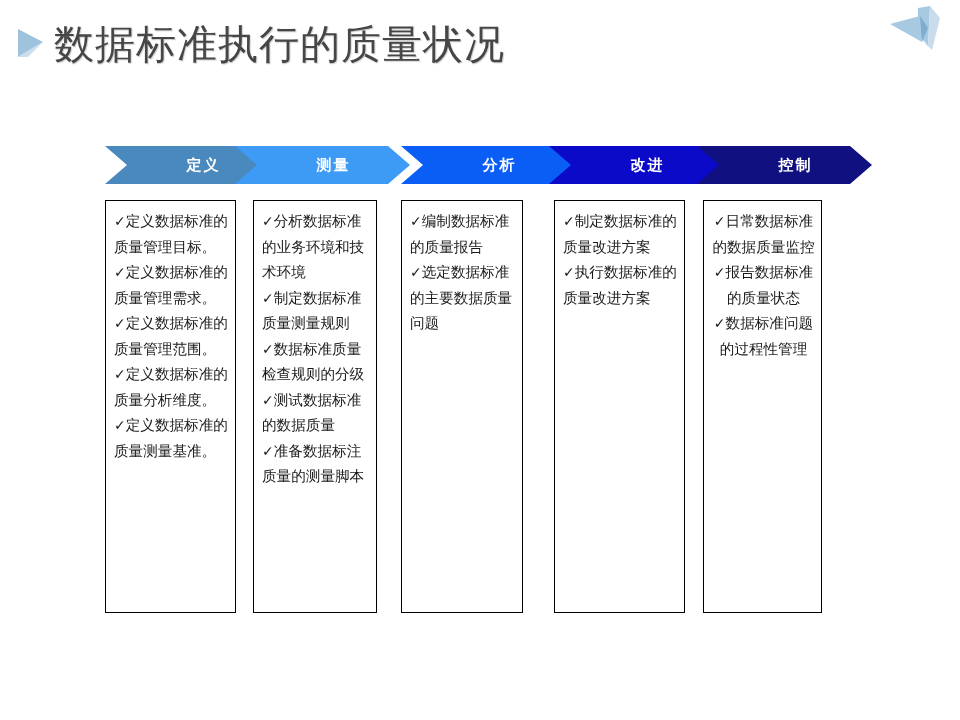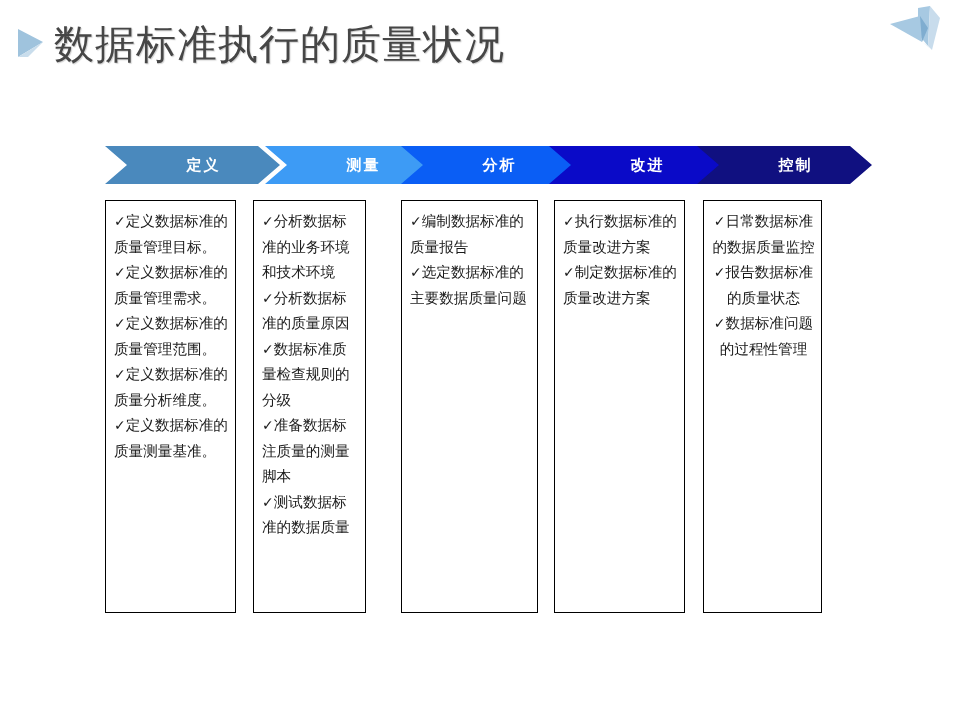--- a/index.html
+++ b/index.html
@@ -129,21 +129,21 @@
   <polygon points="34,38 40,42 44,46 34,38" fill="#e4eef6"></polygon>
 </svg>
 
 <div id="chevron-band">
 
   <div class="chevron" style="left:0px; width:175px; background:#4a89bd;
               clip-path: polygon(0 0, 153px 0, 175px 50%, 153px 100%, 0 100%, 22px 50%);">
     <span class="chevron-label">定义</span>
   </div>
 
-  <div class="chevron" style="left:160px; width:175px; background:#3d9bf5;
+  <div class="chevron" style="left:130px; width:175px; background:#3d9bf5;
               clip-path: polygon(0 0, 153px 0, 175px 50%, 153px 100%, 0 100%, 22px 50%); align-items: center;">
     <span class="chevron-label">测量</span>
   </div>
 
   <div class="chevron" style="left:296px; width:175px; background:#0a5ef5;
               clip-path: polygon(0 0, 153px 0, 175px 50%, 153px 100%, 0 100%, 22px 50%); text-align: center;">
     <span class="chevron-label">分析</span>
   </div>
 
   <div class="chevron" style="left:444px; width:175px; background:#0a0ac8;
@@ -160,41 +160,41 @@
 <div class="content-box" style="left:105px; width:131px;">
   <ul class="box-list">
     <li class="box-item"><span class="check-mark">✓</span><span>定义数据标准的质量管理目标。</span></li>
     <li class="box-item"><span class="check-mark">✓</span><span>定义数据标准的质量管理需求。</span></li>
     <li class="box-item"><span class="check-mark">✓</span><span>定义数据标准的质量管理范围。</span></li>
     <li class="box-item"><span class="check-mark">✓</span><span>定义数据标准的质量分析维度。</span></li>
     <li class="box-item"><span class="check-mark">✓</span><span>定义数据标准的质量测量基准。</span></li>
   </ul>
 </div>
 
-<div class="content-box" style="left:253px; width:113px;">
+<div class="content-box" style="left:253px; width:124px;">
   <ul class="box-list">
     <li class="box-item"><span class="check-mark">✓</span><span>分析数据标准的业务环境和技术环境</span></li>
-    <li class="box-item"><span class="check-mark">✓</span><span>分析数据标准的质量原因</span></li>
+    <li class="box-item"><span class="check-mark">✓</span><span>制定数据标准质量测量规则</span></li>
     <li class="box-item"><span class="check-mark">✓</span><span>数据标准质量检查规则的分级</span></li>
+    <li class="box-item"><span class="check-mark">✓</span><span>测试数据标准的数据质量</span></li>
     <li class="box-item"><span class="check-mark">✓</span><span>准备数据标注质量的测量脚本</span></li>
-    <li class="box-item"><span class="check-mark">✓</span><span>测试数据标准的数据质量</span></li>
-  </ul>
-</div>
-
-<div class="content-box" style="left:401px; width:137px;">
+  </ul>
+</div>
+
+<div class="content-box" style="left:401px; width:122px;">
   <ul class="box-list">
     <li class="box-item"><span class="check-mark">✓</span><span>编制数据标准的质量报告</span></li>
     <li class="box-item"><span class="check-mark">✓</span><span>选定数据标准的主要数据质量问题</span></li>
   </ul>
 </div>
 
 <div class="content-box" style="left:554px; width:131px;">
   <ul class="box-list">
+    <li class="box-item"><span class="check-mark">✓</span><span>制定数据标准的质量改进方案</span></li>
     <li class="box-item"><span class="check-mark">✓</span><span>执行数据标准的质量改进方案</span></li>
-    <li class="box-item"><span class="check-mark">✓</span><span>制定数据标准的质量改进方案</span></li>
   </ul>
 </div>
 
 <div class="content-box" style="left:703px; width:119px;text-align:center;">
   <ul class="box-list">
     <li class="box-item"><span class="check-mark">✓</span><span>日常数据标准的数据质量监控</span></li>
     <li class="box-item"><span class="check-mark">✓</span><span>报告数据标准的质量状态</span></li>
     <li class="box-item"><span class="check-mark">✓</span><span>数据标准问题的过程性管理</span></li>
   </ul>
 </div>

